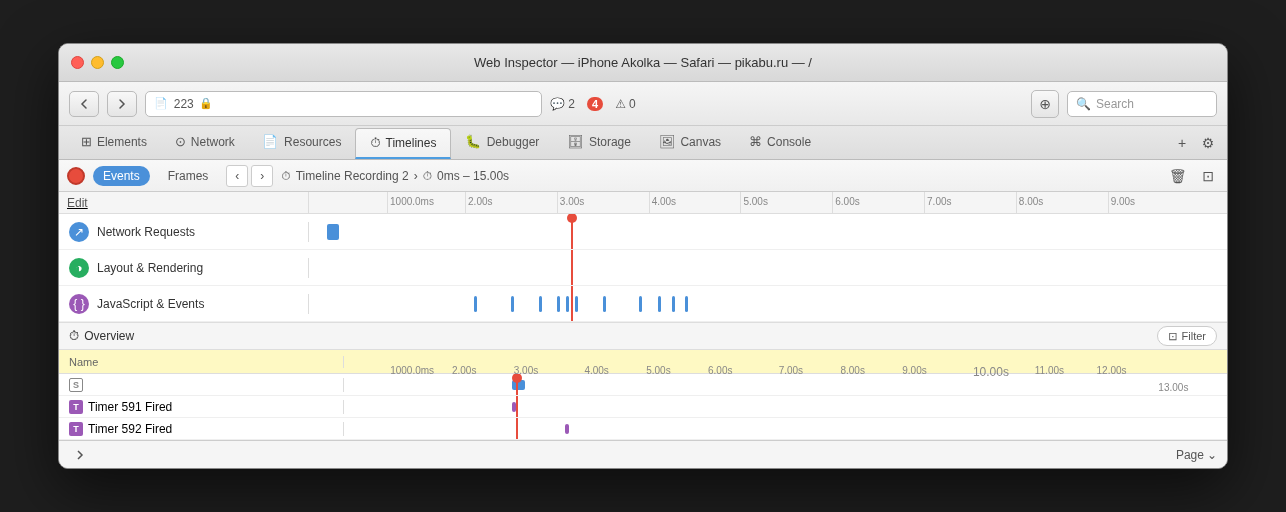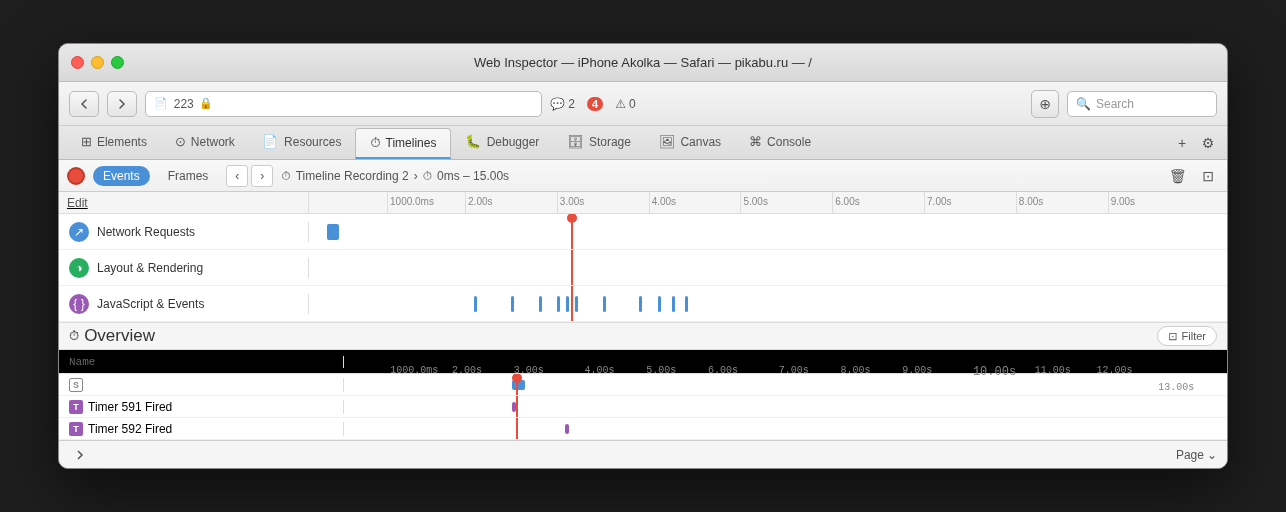--- a/index.html
+++ b/index.html
@@ -337,21 +337,21 @@
       display: flex;
       height: 28px;
       align-items: center;
       background: #f5f5f5;
       border-top: 1px solid #ddd;
       border-bottom: 1px solid #ddd;
       padding: 0 10px;
       gap: 5px;
     }
     .overview-label {
-      font-size: 17px;
+      font-size: 12px;
       color: #333;
       display: flex;
       align-items: center;
       gap: 5px;
     }
     .overview-filter-btn {
       margin-left: auto;
       height: 20px;
       background: white;
       border: 1px solid #ccc;
@@ -365,27 +365,26 @@
       gap: 4px;
     }
     
     .table-area {
       flex: 1;
       overflow: hidden;
     }
     .table-header {
       display: flex;
       height: 24px;
-      background: #000000;
+      background: #fef9c3;
       border-bottom: 1px solid #ddd;
       align-items: center;
       font-size: 11px;
       color: #666;
       font-weight: 500;
-      font-family: Liberation Mono, monospace;
     }
     .col-name {
       width: 285px;
       min-width: 285px;
       padding: 0 10px;
       border-right: 1px solid #ddd;
     }
     .col-timeline {
       flex: 1;
       padding: 0 8px;

